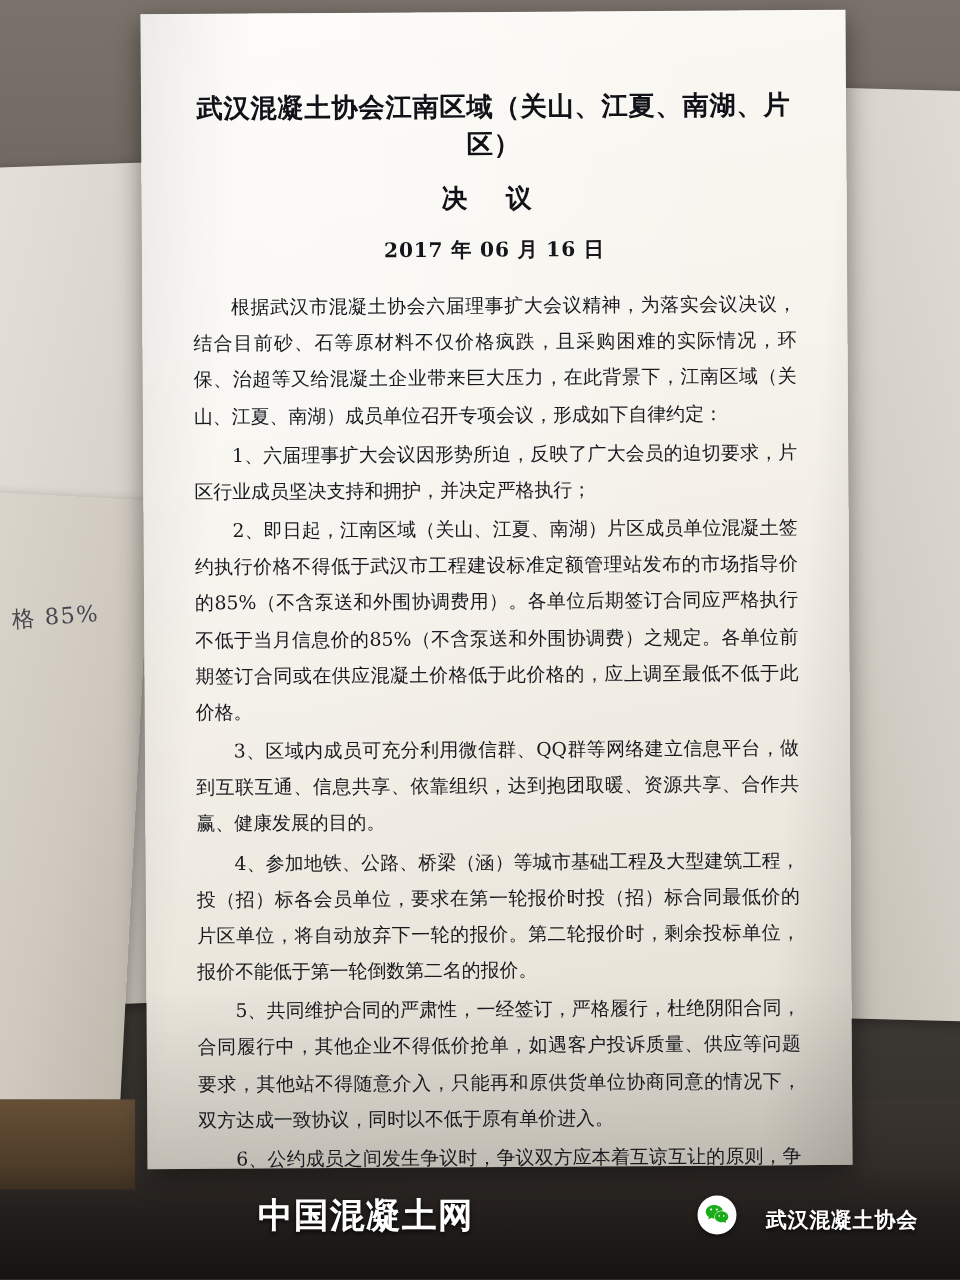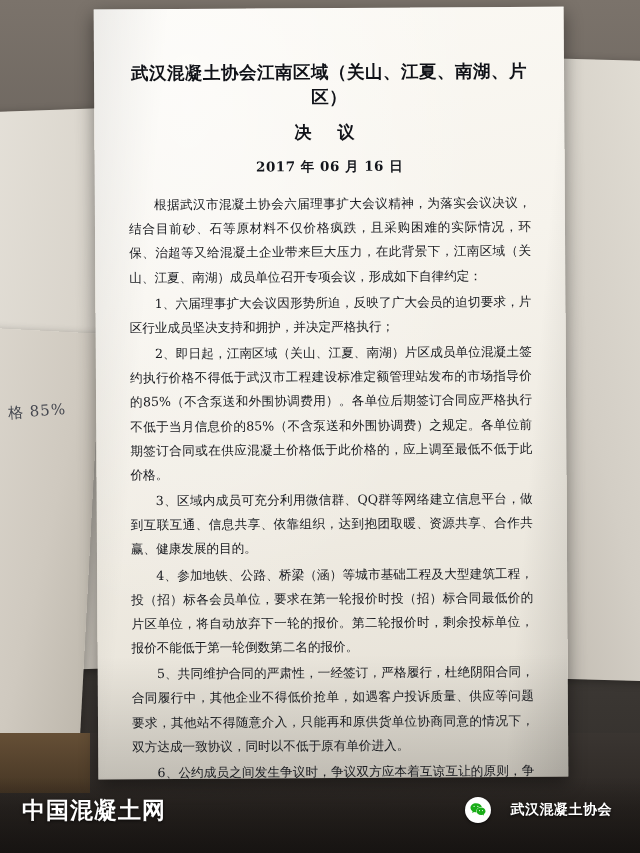--- a/index.html
+++ b/index.html
@@ -156,24 +156,25 @@
     padding: 0 22px 10px 22px;
     box-sizing: border-box;
   }
   .watermark {
     font-family: "DejaVu Serif", "Liberation Serif", serif;
     font-size: 23px;
     font-weight: bold;
     color: #ffffff;
     text-shadow: 0 1px 3px rgba(0,0,0,0.8);
     letter-spacing: 1px;
+    margin-left: 150px;
   }
   .wechat-chip {
     display: flex;
-    align-items: center;
+    align-items: flex-end;
     gap: 20px;
     margin-right: 6px;
   }
   .wechat-badge {
     width: 26px;
     height: 26px;
     border-radius: 50%;
     background: #ffffff;
     display: flex;
     align-items: center;

